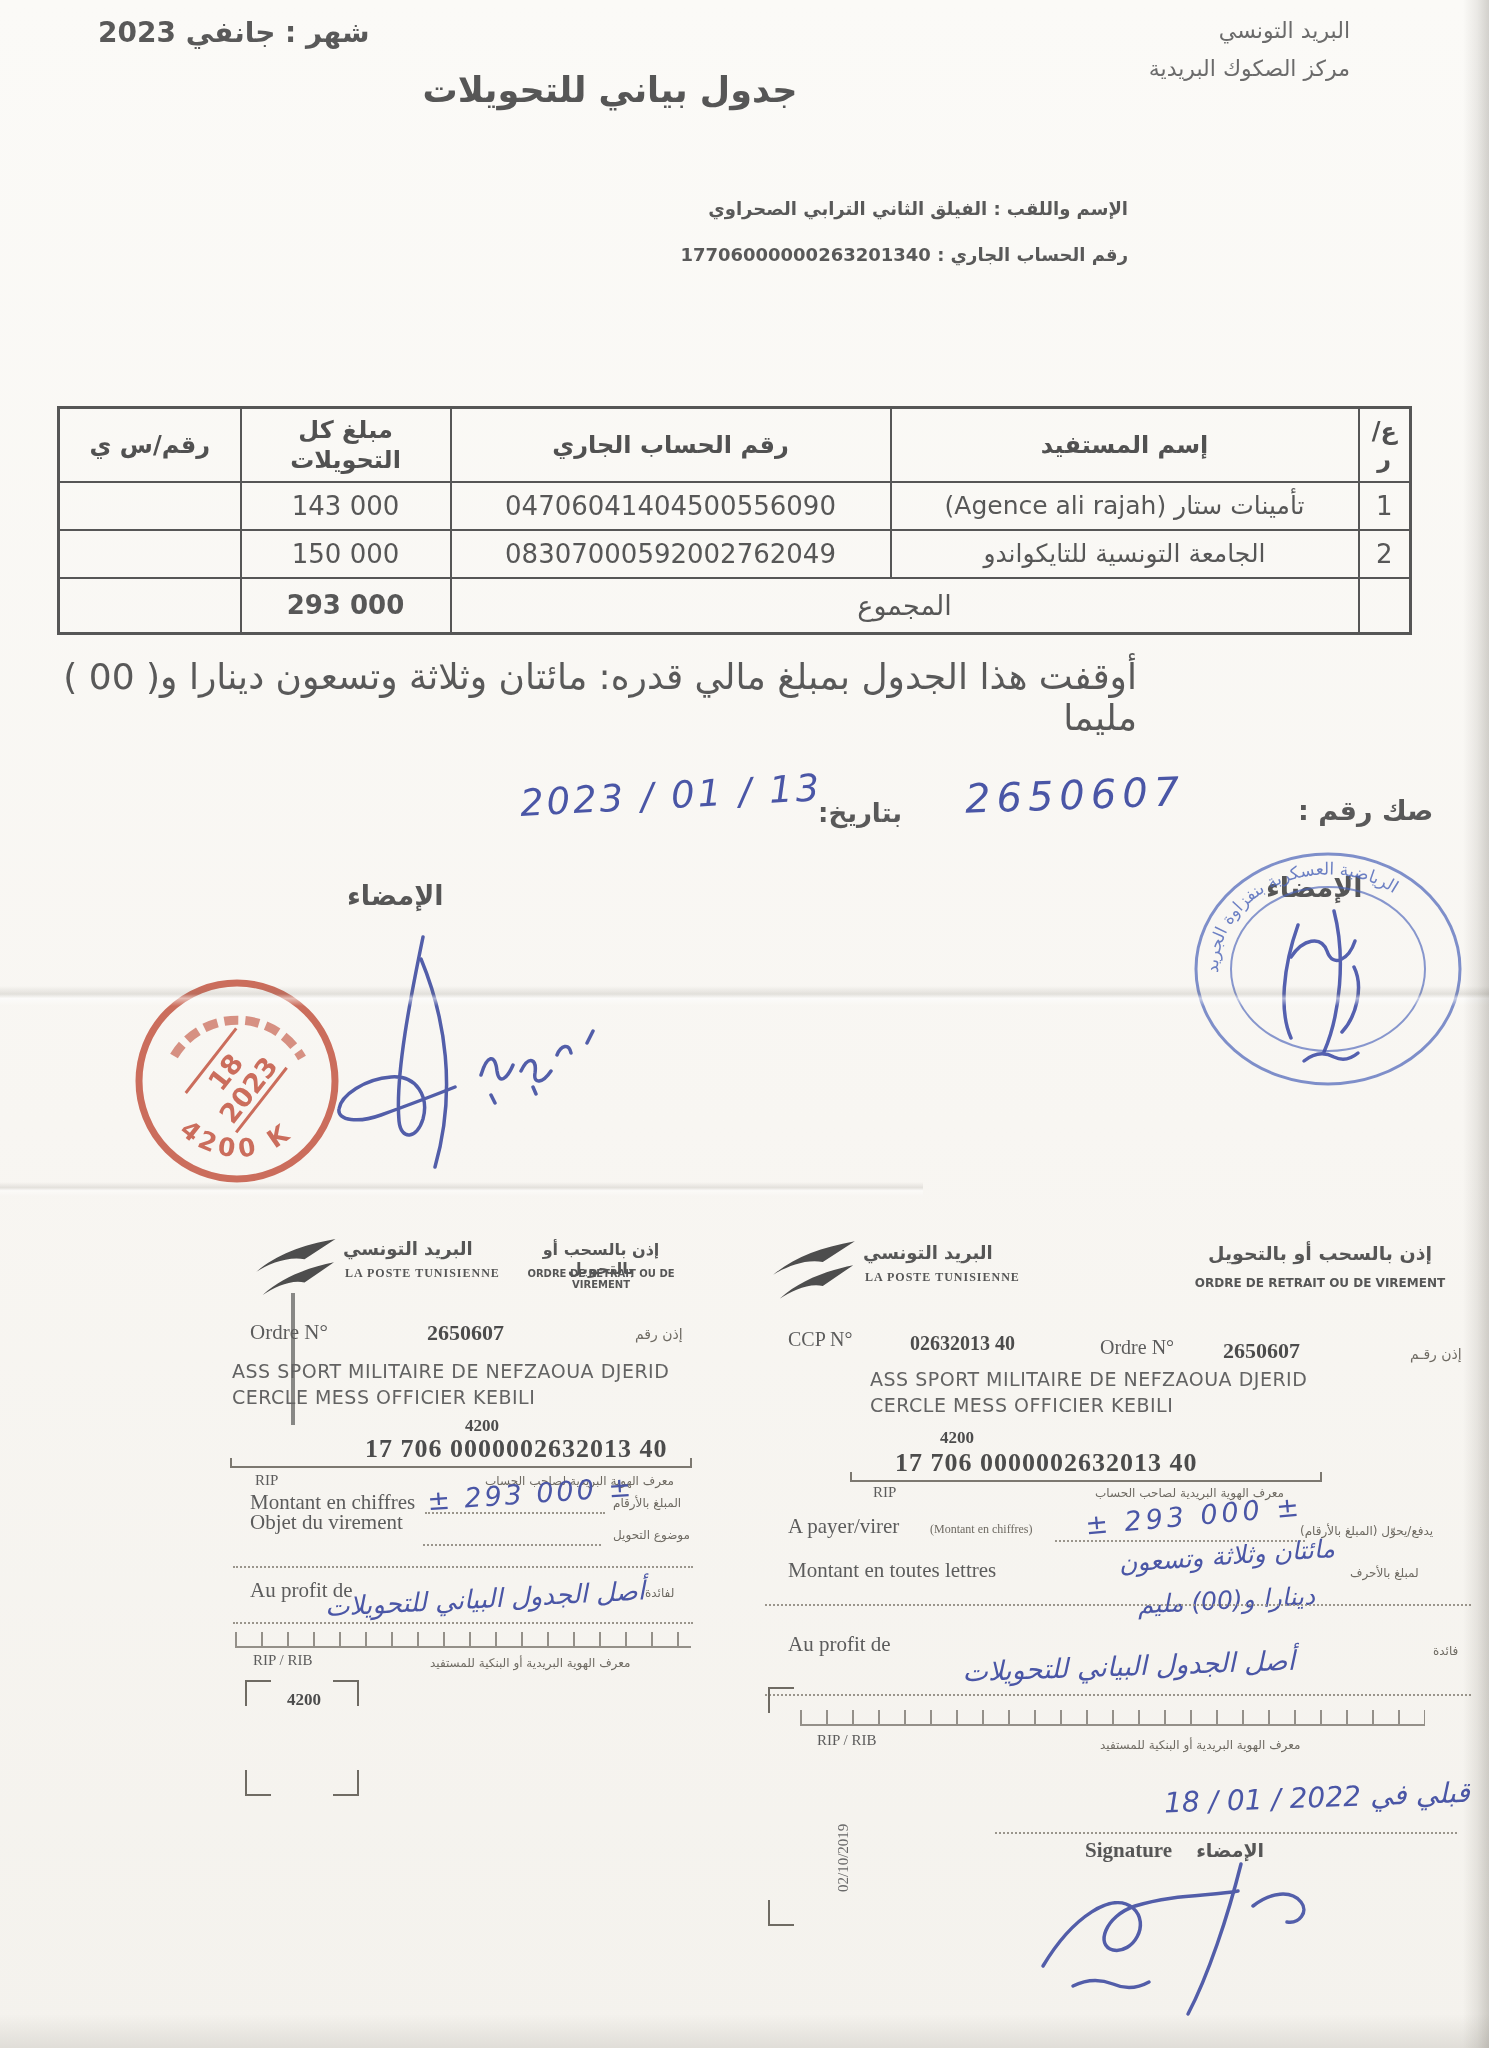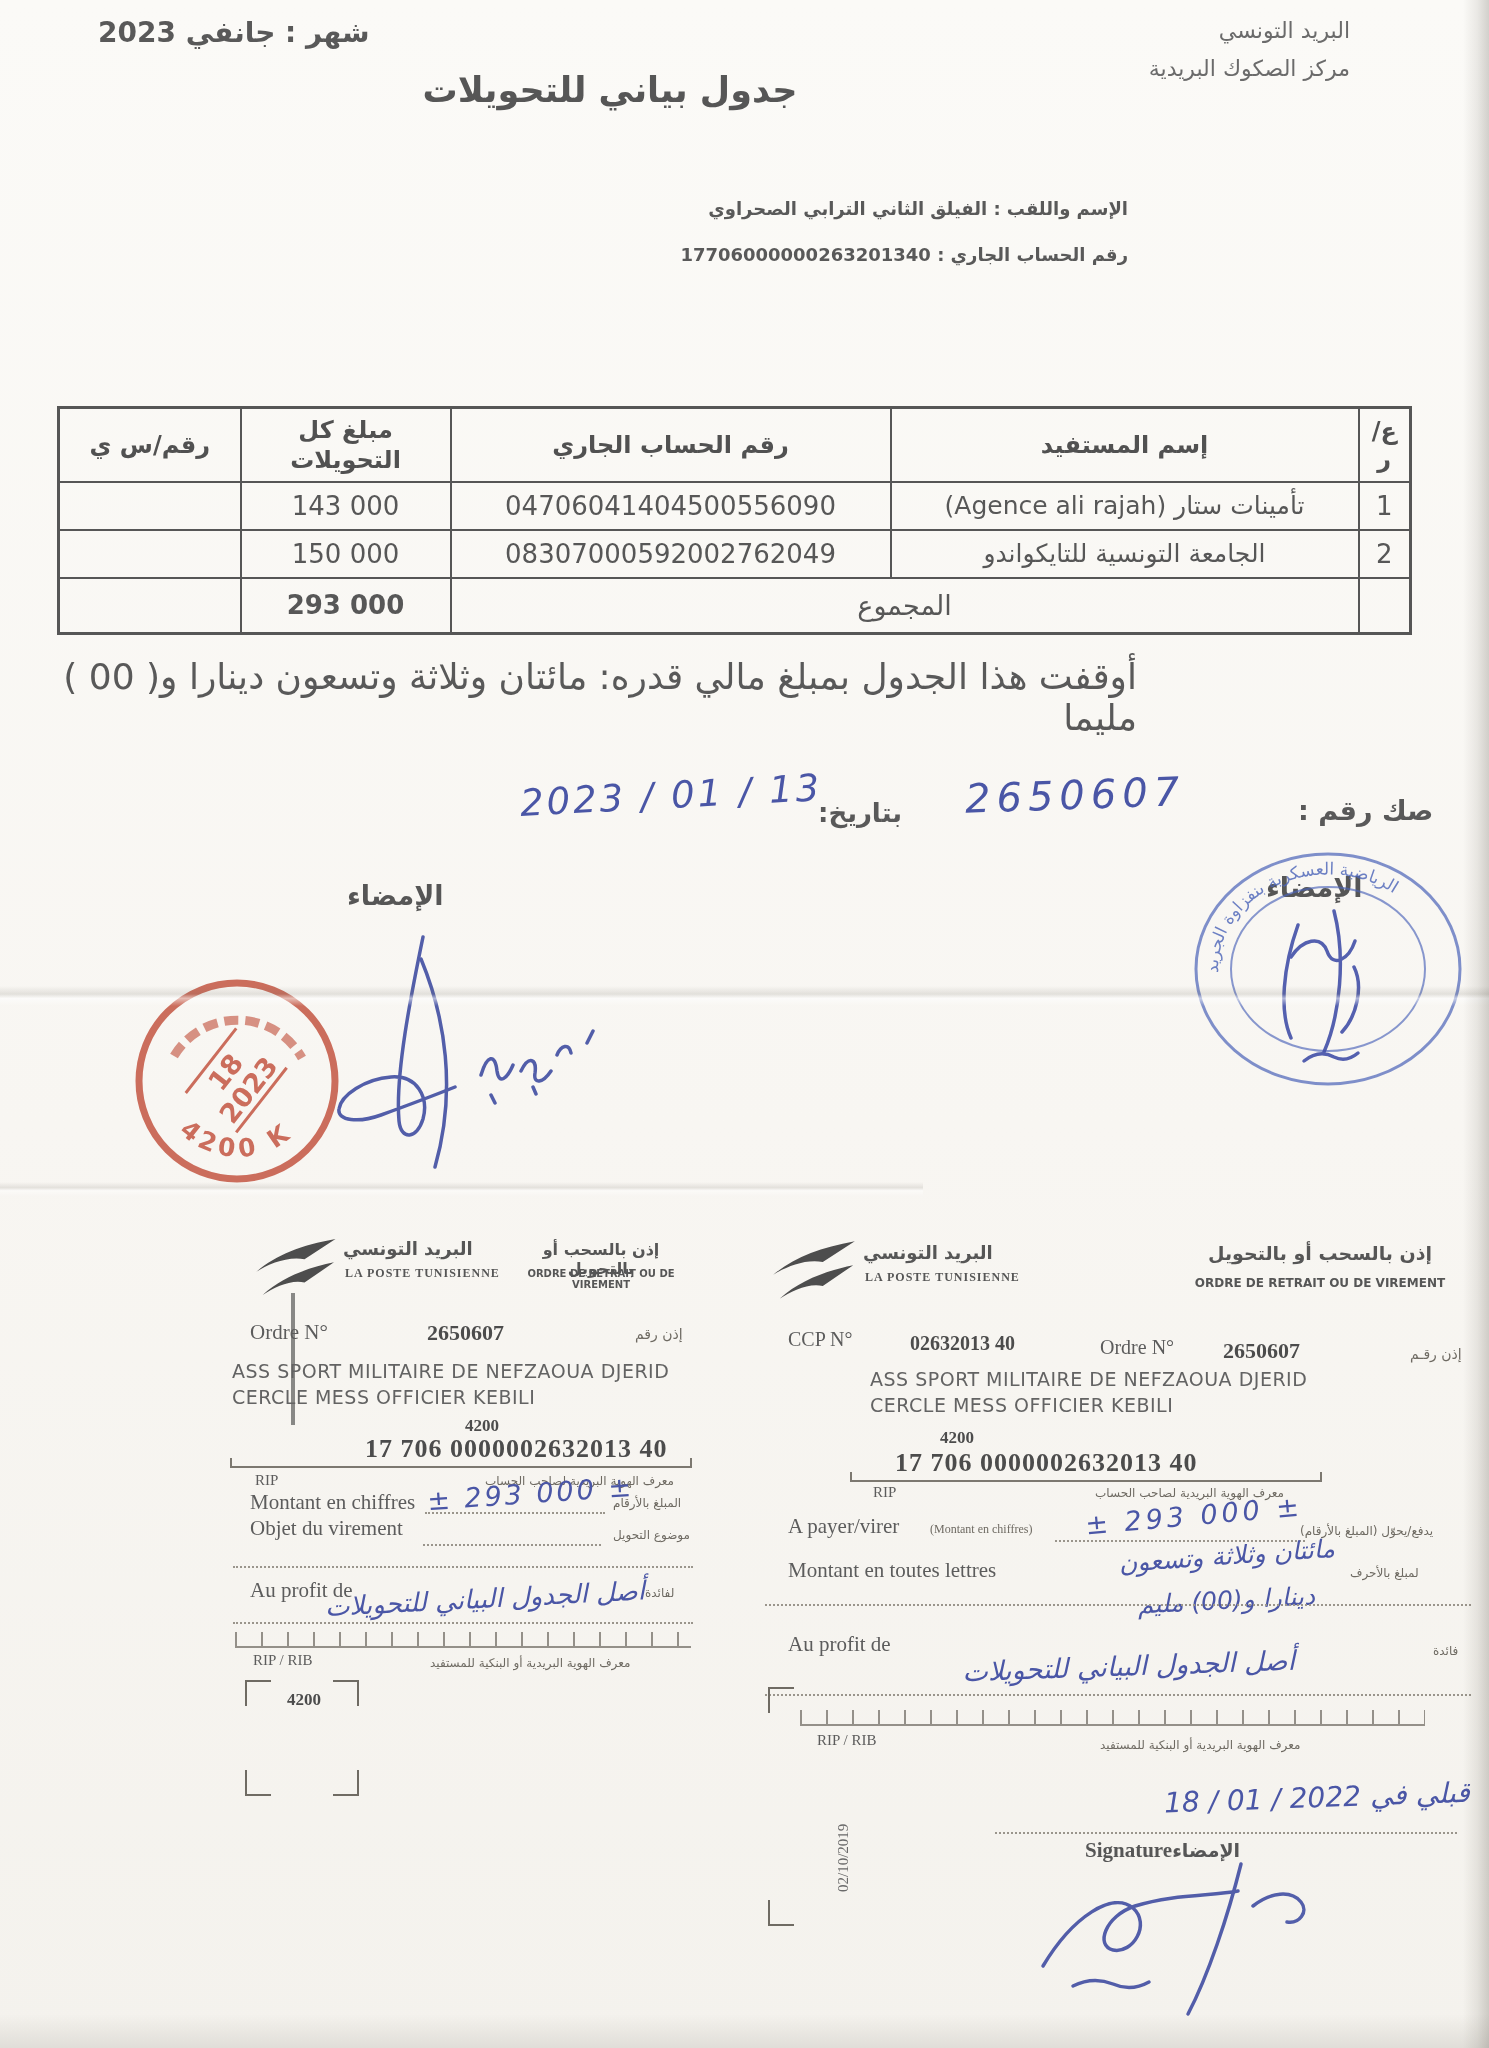--- a/index.html
+++ b/index.html
@@ -165,21 +165,21 @@
     <div class="abs serif" style="left:190px;top:202px;font-size:26px;font-weight:bold;letter-spacing:1px;color:#4c4c4c">17 706 0000002632013 40</div>
     <div class="abs bracketline" style="left:55px;top:226px;width:462px"></div>
     <div class="abs serif" style="left:80px;top:240px;font-size:15px;color:#5c5c5c">RIP</div>
     <div class="abs formlabel-ar" style="left:310px;top:242px">معرف الهوية البريدية لصاحب الحساب</div>
 
     <div class="abs formlabel-fr" style="left:75px;top:258px">Montant en chiffres</div>
     <div class="abs dotline" style="left:250px;top:280px;width:180px"></div>
     <div class="abs hw" style="left:252px;top:246px;font-size:27px;letter-spacing:3px;transform:rotate(-4deg)">± 293 000 ±</div>
     <div class="abs formlabel-ar" style="left:438px;top:264px">المبلغ بالأرقام</div>
 
-    <div class="abs formlabel-fr" style="left:75px;top:284px">Objet du virement</div>
+    <div class="abs formlabel-fr" style="left:75px;top:278px">Objet du virement</div>
     <div class="abs dotline" style="left:248px;top:312px;width:178px"></div>
     <div class="abs formlabel-ar" style="left:438px;top:296px">موضوع التحويل</div>
     <div class="abs dotline" style="left:58px;top:334px;width:460px"></div>
 
     <div class="abs formlabel-fr" style="left:75px;top:346px">Au profit de</div>
     <div class="abs formlabel-ar" style="left:470px;top:354px">لفائدة</div>
     <div class="abs hw ar" style="left:140px;top:352px;width:330px;font-size:26px;transform:rotate(-3deg)">أصل الجدول البياني للتحويلات</div>
     <div class="abs dotline" style="left:58px;top:390px;width:460px"></div>
 
     <div class="abs ripboxes" style="left:60px;top:400px;width:456px"></div>
@@ -238,21 +238,21 @@
     <div class="abs serif" style="left:62px;top:500px;font-size:15px;color:#5c5c5c">RIP / RIB</div>
     <div class="abs formlabel-ar" style="left:345px;top:506px">معرف الهوية البريدية أو البنكية للمستفيد</div>
 
     <div class="cm tl" style="left:13px;top:455px"></div>
     <div class="cm bl" style="left:13px;top:668px"></div>
     <div class="abs serif" style="left:80px;top:660px;font-size:15px;color:#6a6a6a;transform:rotate(-90deg);transform-origin:left top">02/10/2019</div>
 
     <div class="abs hw ar" style="left:245px;top:552px;width:470px;font-size:28px;letter-spacing:2px;transform:rotate(-2deg)">قبلي في 2022 / 01 / 18</div>
     <div class="abs dotline" style="left:240px;top:600px;width:462px"></div>
 
-    <div class="abs" style="left:330px;top:606px;display:flex;gap:0;align-items:baseline">
+    <div class="abs" style="left:330px;top:606px;display:flex;gap:24px;align-items:baseline">
       <span class="serif" style="font-size:21px;font-weight:bold;color:#565656">Signature</span>
       <span class="ar" style="font-size:19px;font-weight:bold;color:#565656">الإمضاء</span>
     </div>
     <svg class="abs" style="left:258px;top:614px" width="332" height="186" viewBox="0 0 332 186">
       <g stroke="#4a56a6" fill="none" stroke-width="3.5" stroke-linecap="round" opacity="0.95">
         <path d="M30 120 C60 70 100 45 120 62 C138 78 120 108 100 104 C82 100 92 70 122 60 C160 48 200 50 225 45"></path>
         <path d="M228 18 C215 70 195 130 175 168"></path>
         <path d="M240 60 c18 -14 38 -16 48 -4 c8 10 -2 22 -14 20"></path>
         <path d="M60 140 q20 -10 40 -2 q18 8 36 -2"></path>
       </g>

